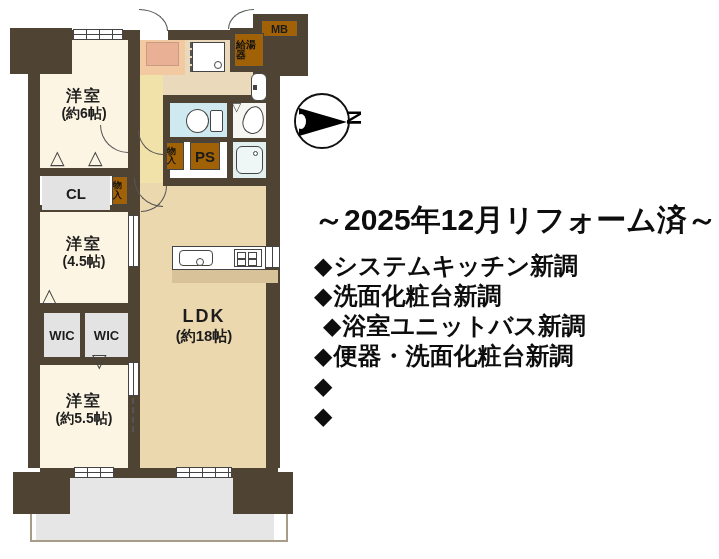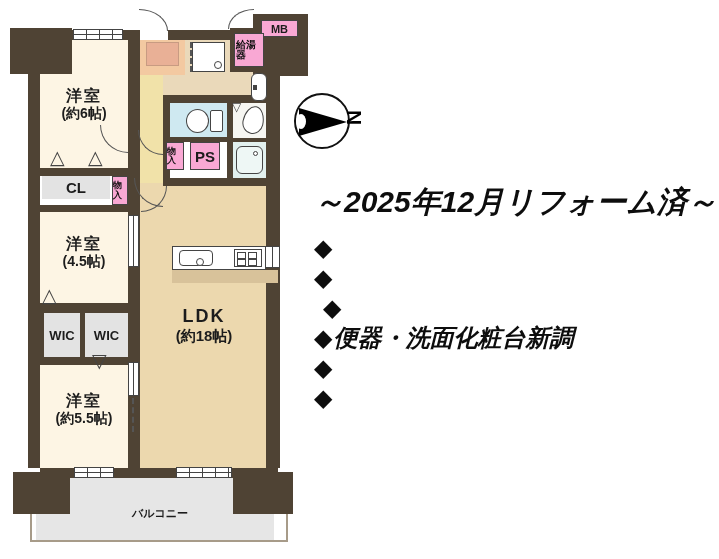--- a/index.html
+++ b/index.html
@@ -14,21 +14,21 @@
   
   .bedroom{background:#fdf5e4;}
   .ldk{background:#ecd8ae;}
   .washarea{background:#ead9ba;}
   .genkan{background:#f3c9a1;}
   .hallway{background:#f1e2a9;}
   .toiletroom{background:#cfe9f1;}
   .basinroom{background:#f6f6f2;}
   .bathroom{background:#e2f1ef;}
   .graybox{background:#e3e3e3;}
-  .whitebox{background:#f9a8d4;border:1px solid #444;}
+  .whitebox{background:#a16207;border:1px solid #444;}
   
   .window-h{background:
       linear-gradient(#444,#444) center / 100% 1px no-repeat,
       repeating-linear-gradient(90deg,transparent 0 12px,#444 12px 13px),#fff;
       border:1px solid #444;}
   .window-v{background:
       linear-gradient(90deg,transparent 0 45%,#444 45% 55%,transparent 55%),#fff;
       border:1px solid #444;}
   
   .arc{border:0 solid #555;background:transparent;}
@@ -95,21 +95,21 @@
   <div class="abs wall" style="left:40px;top:168px;width:88px;height:8px;"></div>
   <div class="abs wall" style="left:40px;top:205px;width:88px;height:7px;"></div>
   <div class="abs wall" style="left:40px;top:303px;width:88px;height:62px;"></div>
   <div class="abs wall" style="left:163px;top:95px;width:103px;height:8px;"></div>
   <div class="abs wall" style="left:163px;top:95px;width:7px;height:91px;"></div>
   <div class="abs wall" style="left:170px;top:137px;width:57px;height:5px;"></div>
   <div class="abs wall" style="left:227px;top:103px;width:6px;height:83px;"></div>
   <div class="abs wall" style="left:230px;top:138px;width:36px;height:4px;"></div>
   <div class="abs wall" style="left:163px;top:178px;width:103px;height:8px;"></div>
 
-  <div class="abs graybox smalllabel" style="left:42px;top:176px;width:68px;height:23px;font-size:15px;">
+  <div class="abs graybox smalllabel" style="left:42px;top:176px;width:68px;height:34px;font-size:15px;">
     <span>CL</span>
   </div>
   <div class="abs whitebox vtext" style="left:112px;top:176px;width:16px;height:29px;font-size:9px;font-weight:600;">
     <span>物入</span>
   </div>
   <div class="abs graybox smalllabel" style="left:44px;top:313px;width:36px;height:44px;font-size:13px;">
     <span>WIC</span>
   </div>
   <div class="abs graybox smalllabel" style="left:85px;top:313px;width:43px;height:44px;font-size:13px;">
     <span>WIC</span>
@@ -183,45 +183,45 @@
     <span class="sz">(4.5帖)</span>
   </div>
   <div class="abs roomlabel" style="left:40px;top:385px;width:88px;height:48px;">
     <span class="nm">洋室</span>
     <span class="sz">(約5.5帖)</span>
   </div>
   <div class="abs roomlabel" style="left:142px;top:300px;width:124px;height:50px;">
     <span class="nm" style="font-size:18px;">LDK</span>
     <span class="sz" style="font-size:15px;">(約18帖)</span>
   </div>
-  <div class="abs smalllabel" style="left:100px;top:505px;width:120px;height:16px;font-size:11px;font-weight:600;">
-    <span>バルコニー</span>
-  </div>
 
   <div class="abs" style="left:290px;top:90px;width:80px;height:62px;">
     <div class="abs compass-circle" style="left:4px;top:3px;width:56px;height:56px;"></div>
     <div class="abs compass-needle" style="left:9px;top:18px;width:48px;height:28px;"></div>
     <div class="abs compass-hub" style="left:6px;top:24px;width:10px;height:15px;"></div>
     <div class="abs north" style="left:56px;top:20px;width:20px;height:20px;">
       <span>N</span>
     </div>
   </div>
 </div>
 
-<div class="abs" style="left:314px;top:182px;width:402px;font-style:italic;">
+<div class="abs" style="left:314px;top:200px;width:402px;">
   <div class="headline">～2025年12月リフォーム済～</div>
   <div style="margin-top:10px;">
     <div class="reno-item">
       <span class="bullet">◆</span>
-    </div>
-    <div class="reno-item">
-      <span class="bullet">◆</span>
+        <span>システムキッチン新調</span>
+    </div>
+    <div class="reno-item">
+      <span class="bullet">◆</span>
+        <span>洗面化粧台新調</span>
     </div>
     <div class="reno-item indent">
       <span class="bullet">◆</span>
+        <span>浴室ユニットバス新調</span>
     </div>
     <div class="reno-item">
       <span class="bullet">◆</span>
         <span>便器・洗面化粧台新調</span>
     </div>
     <div class="reno-item">
       <span class="bullet">◆</span>
     </div>
     <div class="reno-item">
       <span class="bullet">◆</span>

